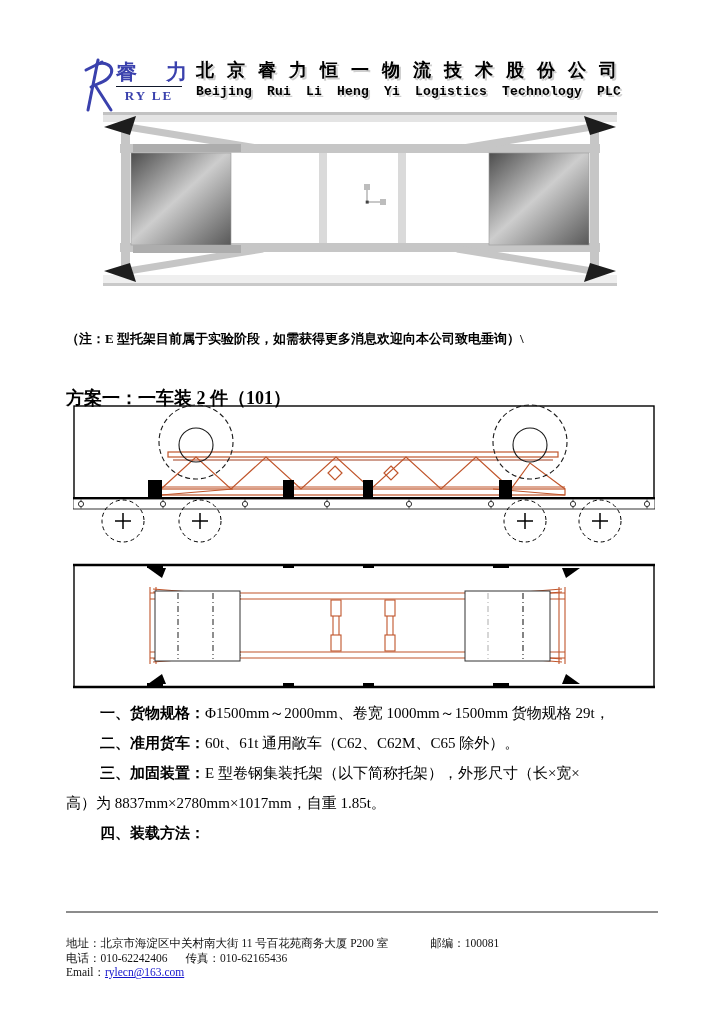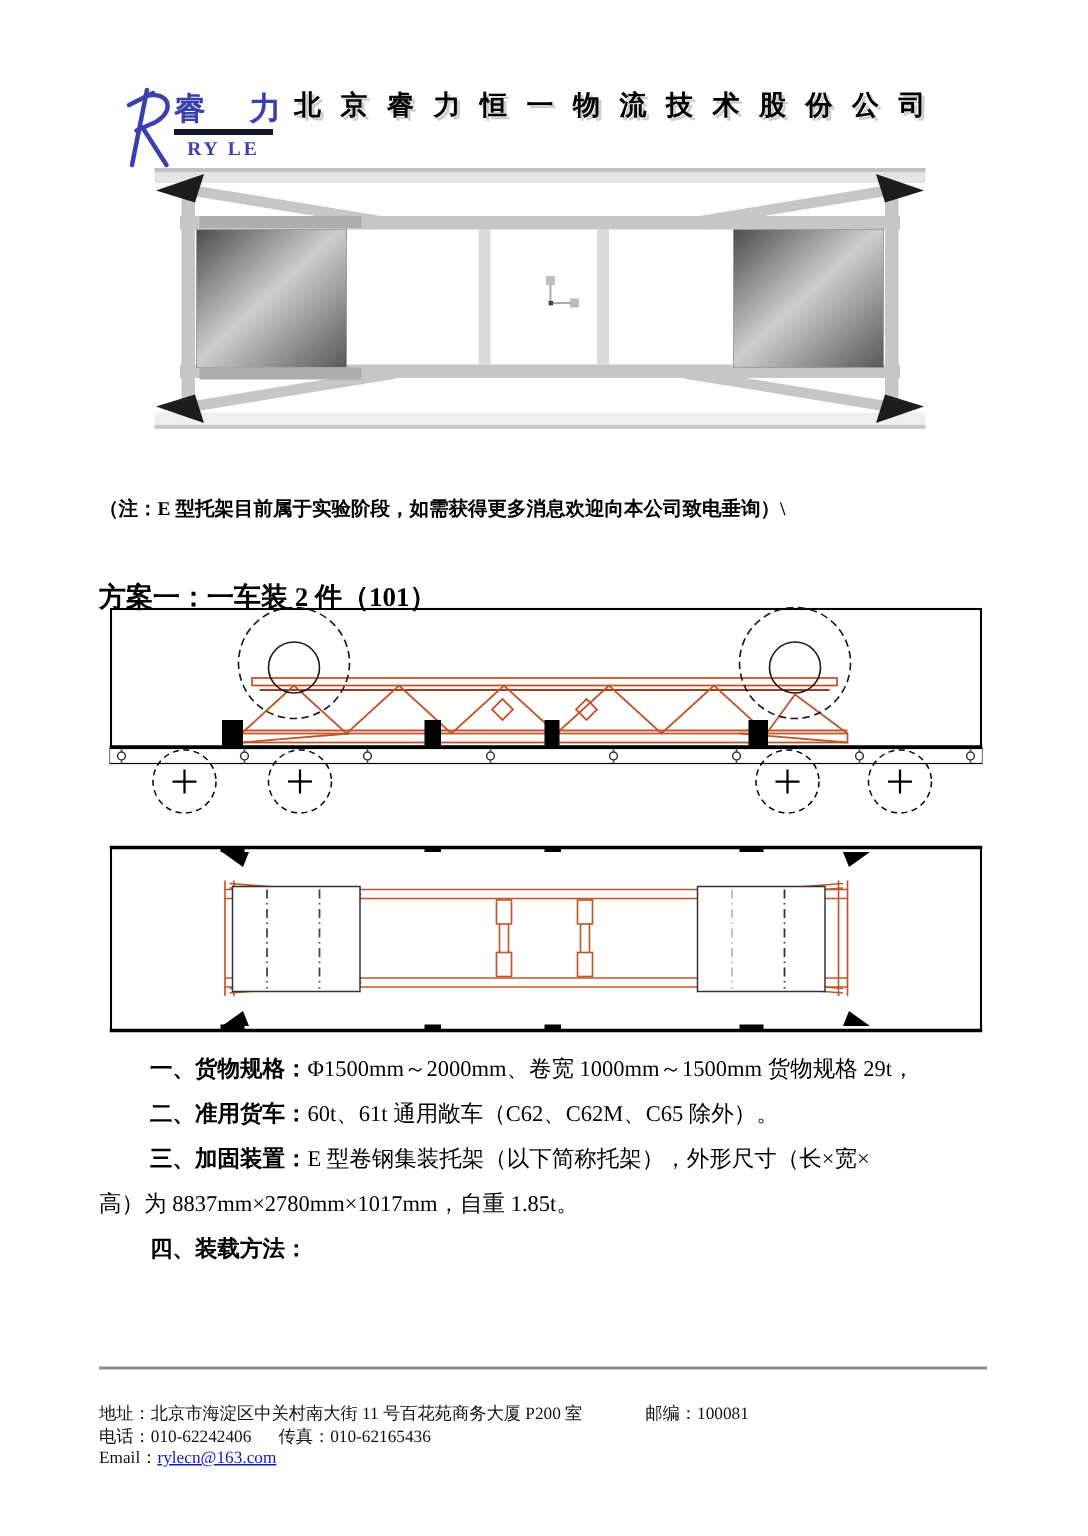--- a/index.html
+++ b/index.html
@@ -4,21 +4,21 @@
 <style>
   html,body{margin:0;padding:0;background:#888;}
   .page{position:relative;width:725px;height:1024px;background:#ffffff;margin:0 auto;overflow:hidden;
         font-family:"Liberation Serif","DejaVu Serif",serif;color:#000;}
   
   .header{position:absolute;left:78px;top:44px;width:580px;height:56px;margin-top:12px;}
   .logo{position:absolute;left:0;top:0;width:110px;height:58px;}
   .logo-cn{position:absolute;left:38px;top:2px;font-size:21px;font-weight:bold;color:#3a41ad;
            letter-spacing:12px;white-space:nowrap;font-family:"Liberation Serif",serif;}
   .logo-en{position:absolute;left:38px;top:30px;width:66px;text-align:center;font-size:13px;font-weight:bold;
-           color:#3a41ad;letter-spacing:2px;border-top:4px solid #0f172a;padding-top:1px;
+           color:#3a41ad;letter-spacing:2px;border-top:1px solid #0f172a;padding-top:1px;
            font-family:"Liberation Serif",serif;white-space:nowrap;}
   .company{position:absolute;left:118px;top:2px;width:462px;}
   .company-cn{font-size:18px;font-weight:bold;letter-spacing:13px;white-space:nowrap;
               text-shadow:2px 2px 0 #cfcfcf;}
   .company-en{font-family:"Liberation Mono","DejaVu Sans Mono",monospace;font-size:13px;font-weight:bold;
               letter-spacing:0.2px;word-spacing:7px;white-space:nowrap;margin-top:2px;
               text-shadow:2px 2px 0 #cfcfcf;}
   
   .draw1{position:absolute;left:95px;top:110px;}
   .draw2{position:absolute;left:73px;top:403px;}
@@ -51,20 +51,21 @@
           <path d="M8 14 L24 6"></path>
           <path d="M19 8 C36 4 40 20 22 27 L13 31"></path>
           <path d="M17 29 L33 54"></path>
         </g>
       </svg>
       <div class="logo-cn">睿 力</div>
       <div class="logo-en">RY LE</div>
     </div>
     <div class="company">
       <div class="company-cn">北京睿力恒一物流技术股份公司</div>
+      <div class="company-en">Beijing Rui Li Heng Yi Logistics Technology PLC</div>
     </div>
   </div>
 
   <svg class="draw1" width="530" height="190" viewBox="0 0 530 190">
 
     <rect x="8" y="2" width="514" height="3" fill="#c2c2c2"></rect>
     <rect x="8" y="5" width="514" height="7" fill="#e4e4e4"></rect>
     <rect x="8" y="173" width="514" height="3" fill="#c9c9c9"></rect>
     <rect x="8" y="165" width="514" height="8" fill="#efefef"></rect>
 

